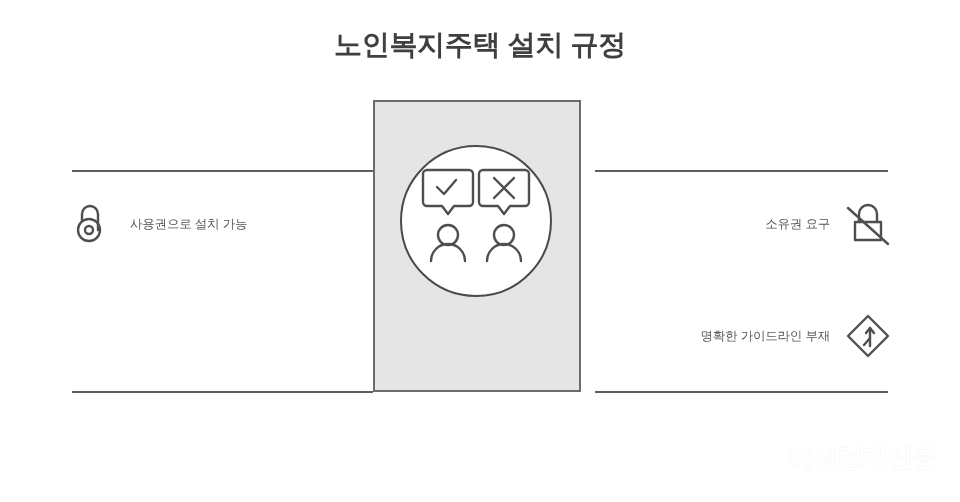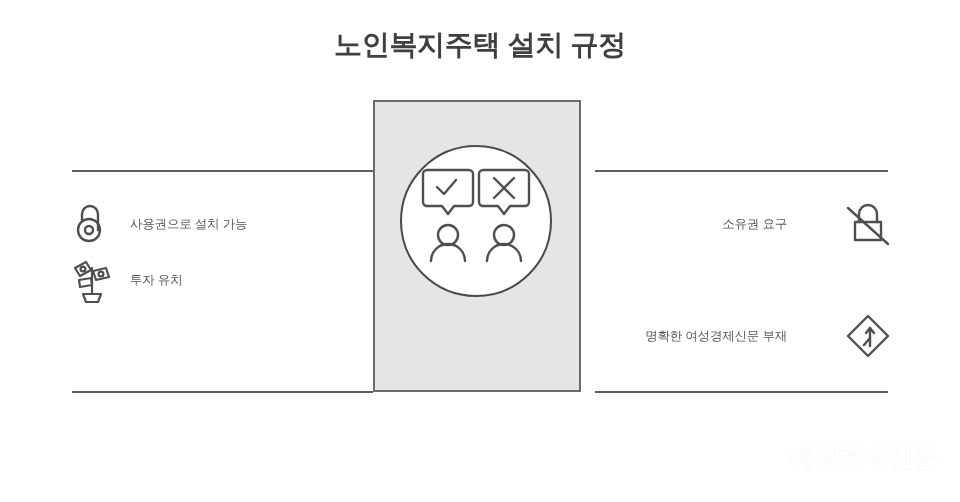--- a/index.html
+++ b/index.html
@@ -73,21 +73,21 @@
   }
 
   
   .side-row {
     position: absolute;
     display: flex;
     align-items: center;
     height: 48px;
   }
   .side-row.left  { left: 68px; flex-direction: row; }
-  .side-row.right { right: 68px; flex-direction: row; justify-content: flex-end; gap: 43px; }
+  .side-row.right { right: 68px; flex-direction: row; justify-content: flex-end; }
 
   .row-icon {
     width: 48px;
     height: 48px;
     flex: 0 0 48px;
     display: block;
   }
   .row-label {
     font-size: 12.5px;
     color: #565656;
@@ -157,54 +157,35 @@
     <span class="row-icon">
       <svg viewBox="0 0 48 48" width="48" height="48" fill="none" stroke="#4f4f4f" stroke-width="2.4" stroke-linecap="round" stroke-linejoin="round">
         <path d="M14 21 V14 a8 8 0 0 1 16 0 V30"></path>
         <circle cx="21" cy="30" r="11"></circle>
         <circle cx="21" cy="30" r="4"></circle>
       </svg>
     </span>
     <span class="row-label">사용권으로 설치 가능</span>
   </div>
 
-  <div class="side-row left left-row-1">
-    <span class="row-icon">
-      <svg viewBox="0 0 48 48" width="48" height="48" fill="none" stroke="#4f4f4f" stroke-width="2.2" stroke-linecap="round" stroke-linejoin="round">
-
-        <path d="M24 12 V38"></path>
-
-        <path d="M7 12 L18 6 L23 14 L12 20 Z"></path>
-        <circle cx="15" cy="13" r="2.4"></circle>
-
-        <path d="M25 15 L38 12 L41 21 L28 24 Z"></path>
-        <circle cx="33" cy="18" r="2.4"></circle>
-
-        <path d="M11 24 L23 22 L24 29 L12 31 Z"></path>
-
-        <path d="M15 38 H33 L30 46 H18 Z"></path>
-      </svg>
-    </span>
-    <span class="row-label">투자 유치</span>
-  </div>
 
   <div class="side-row right right-row-0">
     <span class="row-label">소유권 요구</span>
     <span class="row-icon">
       <svg viewBox="0 0 48 48" width="48" height="48" fill="none" stroke="#4f4f4f" stroke-width="2.4" stroke-linecap="round" stroke-linejoin="round">
         <path d="M15 22 V14 a9 9 0 0 1 18 0 V22"></path>
         <path d="M11 22 H37 V40 H11 Z"></path>
         <path d="M4 8 L44 44"></path>
       </svg>
     </span>
   </div>
 
 
   <div class="side-row right right-row-2">
-    <span class="row-label">명확한 여성경제신문 부재</span>
+    <span class="row-label">명확한 가이드라인 부재</span>
     <span class="row-icon">
       <svg viewBox="0 0 48 48" width="48" height="48" fill="none" stroke="#4f4f4f" stroke-width="2.4" stroke-linecap="round" stroke-linejoin="round">
         <path d="M24 4 L44 24 L24 44 L4 24 Z"></path>
         <path d="M26 34 V16"></path>
         <path d="M26 16 L22 21 M26 16 L30 21"></path>
         <path d="M26 26 L20 33"></path>
       </svg>
     </span>
   </div>
 

